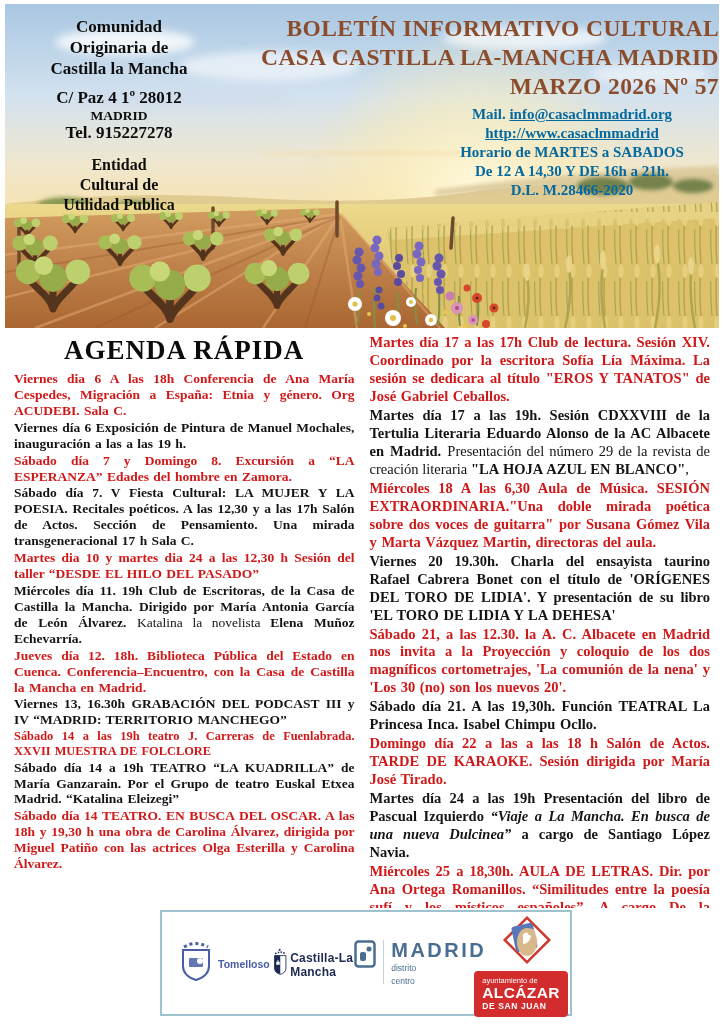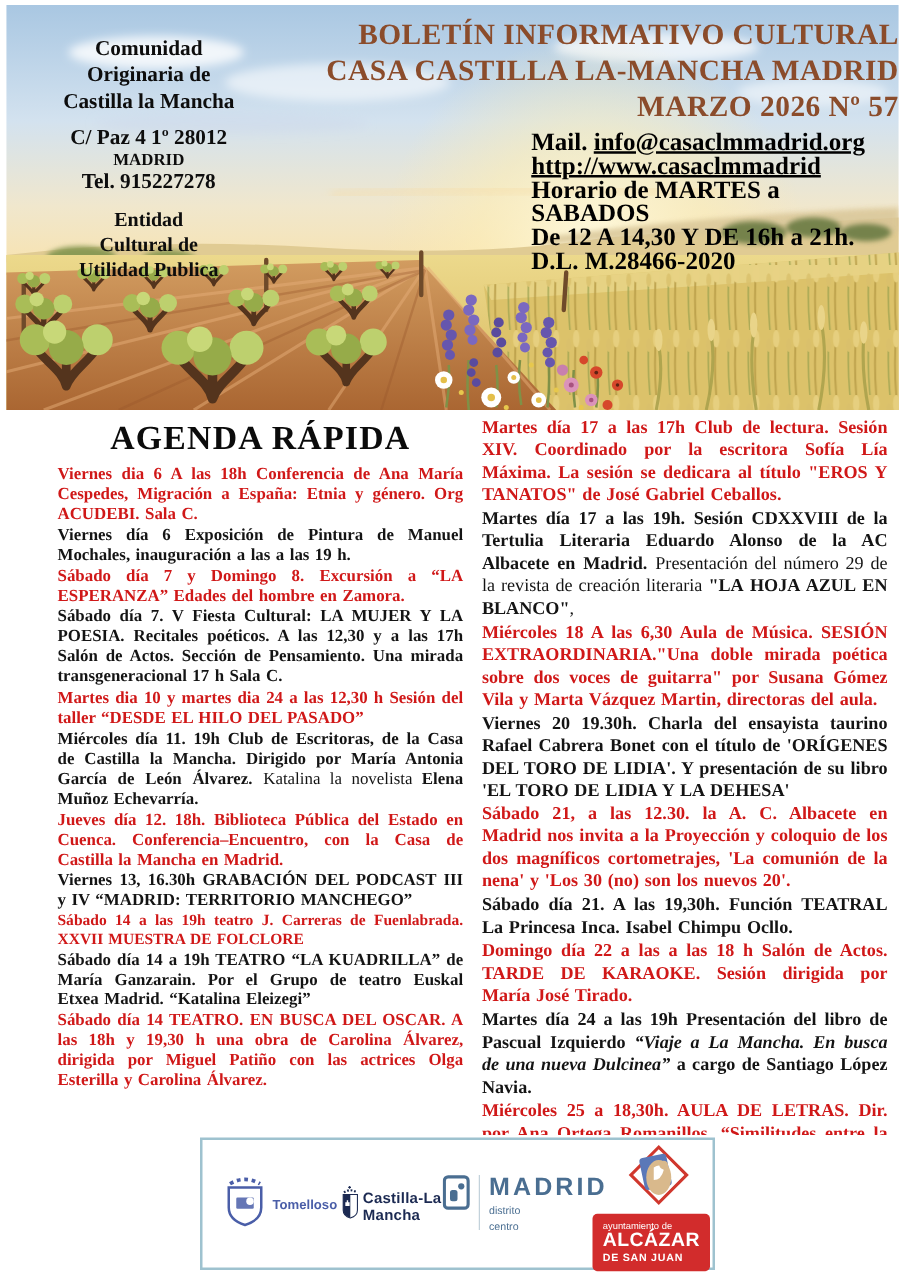--- a/index.html
+++ b/index.html
@@ -3,36 +3,36 @@
 <meta charset="utf-8">
 <style>
   html,body{margin:0;padding:0;background:#fff;}
   body{width:724px;height:1024px;overflow:hidden;font-family:"Liberation Serif",serif;}
   .page{position:relative;width:724px;height:1024px;background:#fff;}
 
   
   .painting{position:absolute;left:5px;top:4px;width:714px;height:324px;}
   .painting svg.art{position:absolute;left:0;top:0;}
 
-  .hdr-left{position:absolute;left:15px;top:24px;width:198px;text-align:center;color:#0d0d0d;font-weight:bold;}
+  .hdr-left{position:absolute;left:15px;top:12px;width:198px;text-align:center;color:#0d0d0d;font-weight:bold;}
   .hdr-left .org{font-size:17px;line-height:21px;}
   .hdr-left .addr{margin-top:9px;font-size:17px;line-height:20px;}
   .hdr-left .addr .madrid{font-size:13.5px;line-height:15px;}
   .hdr-left .entity{margin-top:12px;font-size:16px;line-height:20px;}
 
   .hdr-title{position:absolute;left:216px;right:0;top:10px;text-align:right;
     color:var(--brown,#8b4c2b);font-weight:bold;font-size:23.5px;line-height:29px;letter-spacing:.4px;}
-  .hdr-contact{position:absolute;left:420px;right:0;top:101px;
-    color:#000000;font-weight:bold;font-size:20px;line-height:19px;}
+  .hdr-contact{position:absolute;left:420px;right:0;top:101px;text-align:center;
+    color:#0369a1;font-weight:bold;font-size:15px;line-height:19px;}
   .hdr-contact .u{text-decoration:underline;}
 
   
   .content{position:absolute;left:14px;top:334px;width:696px;height:574px;display:flex;gap:15px;overflow:hidden;}
   .col{flex:1;min-width:0;}
-  .col.left{font-size:13.5px;line-height:1.18;margin-left:32px;}
+  .col.left{font-size:13.5px;line-height:1.18;}
   .col.right{font-size:14.5px;line-height:1.24;}
   h1.agenda-title{margin:0 0 5px 0;text-align:center;font-size:27px;line-height:32px;
     letter-spacing:1px;color:#0b0b0b;font-weight:bold;}
   .agenda-item{margin:0 0 1px 0;text-align:justify;font-weight:bold;color:#141414;word-spacing:1px;}
   .agenda-item.red{color:var(--red,#d01818);}
   .agenda-item.small{font-size:.92em;}
   .agenda-item .normal{font-weight:normal;word-spacing:0;}
   .agenda-item .italic{font-style:italic;}
 
   

